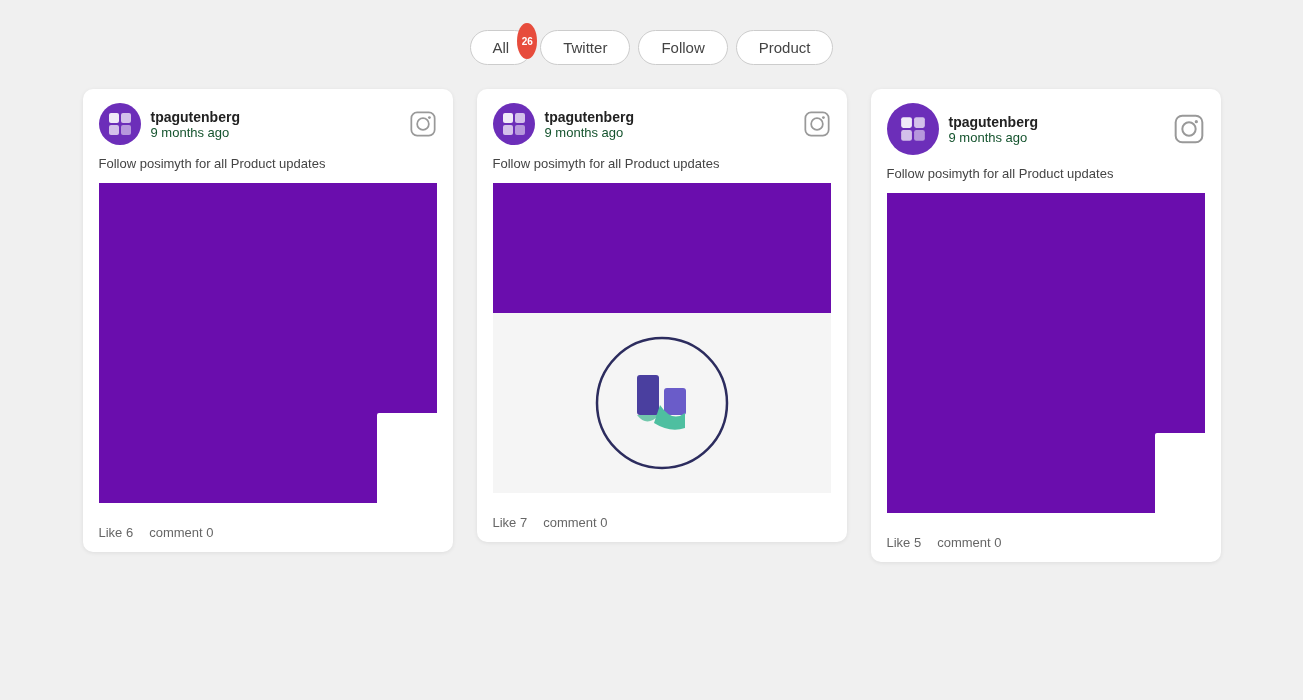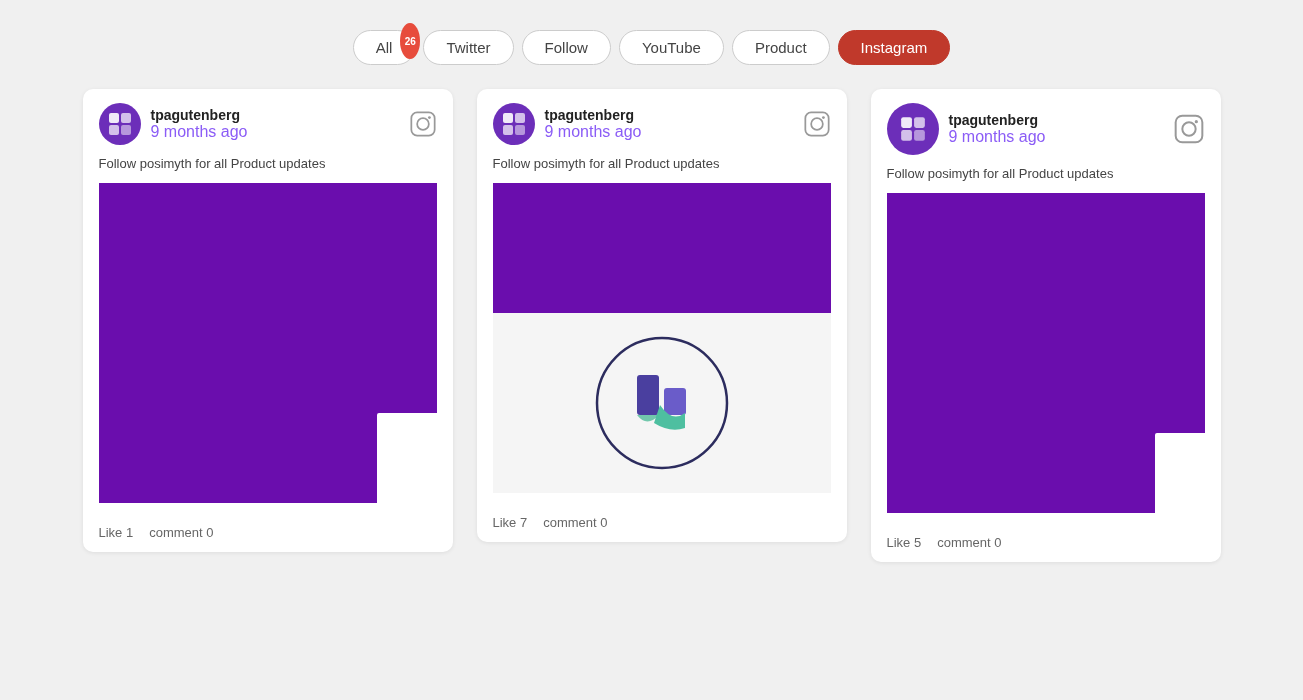--- a/index.html
+++ b/index.html
@@ -102,22 +102,22 @@
       height: 52px;
     }
 
     .user-info .username {
       font-weight: 600;
       font-size: 14px;
       color: #222;
     }
 
     .user-info .time {
-      font-size: 16px;
-      color: #8b5cf6;
+      font-size: 13px;
+      color: #14532d;
     }
 
     .instagram-icon {
       width: 28px;
       height: 28px;
       color: #888;
     }
 
     .card-body {
       padding: 0 16px 10px;
@@ -207,27 +207,21 @@
     <span>All</span>
     <span class="badge">26</span>
   </button>
   <button class="filter-btn">
     <span>Twitter</span>
   </button>
   <button class="filter-btn">
     <span>Follow</span>
   </button>
   <button class="filter-btn">
-    <span>YouTube</span>
-  </button>
-  <button class="filter-btn">
     <span>Product</span>
-  </button>
-  <button class="filter-btn active">
-    <span>Instagram</span>
   </button>
 </div>
 
 <div class="cards-container">
 
   <div class="card">
     <div class="card-header">
       <div class="card-user">
         <div class="avatar">
           <svg width="26" height="26" viewBox="0 0 26 26" fill="none">
@@ -248,21 +242,21 @@
         <circle cx="17.5" cy="6.5" r="1.2" fill="#999" stroke="none"></circle>
       </svg>
     </div>
     <div class="card-body">
       <div class="card-text">Follow posimyth for all Product updates</div>
       <div class="card1-img">
         <div class="white-flap"></div>
       </div>
     </div>
     <div class="card-footer">
-      <span>Like 1</span>
+      <span>Like 6</span>
       <span>comment 0</span>
     </div>
   </div>
 
   <div class="card">
     <div class="card-header card-2">
       <div class="card-user">
         <div class="avatar">
           <svg width="26" height="26" viewBox="0 0 26 26" fill="none">
             <rect x="2" y="2" width="10" height="10" rx="2" fill="white" opacity="0.9"></rect>

